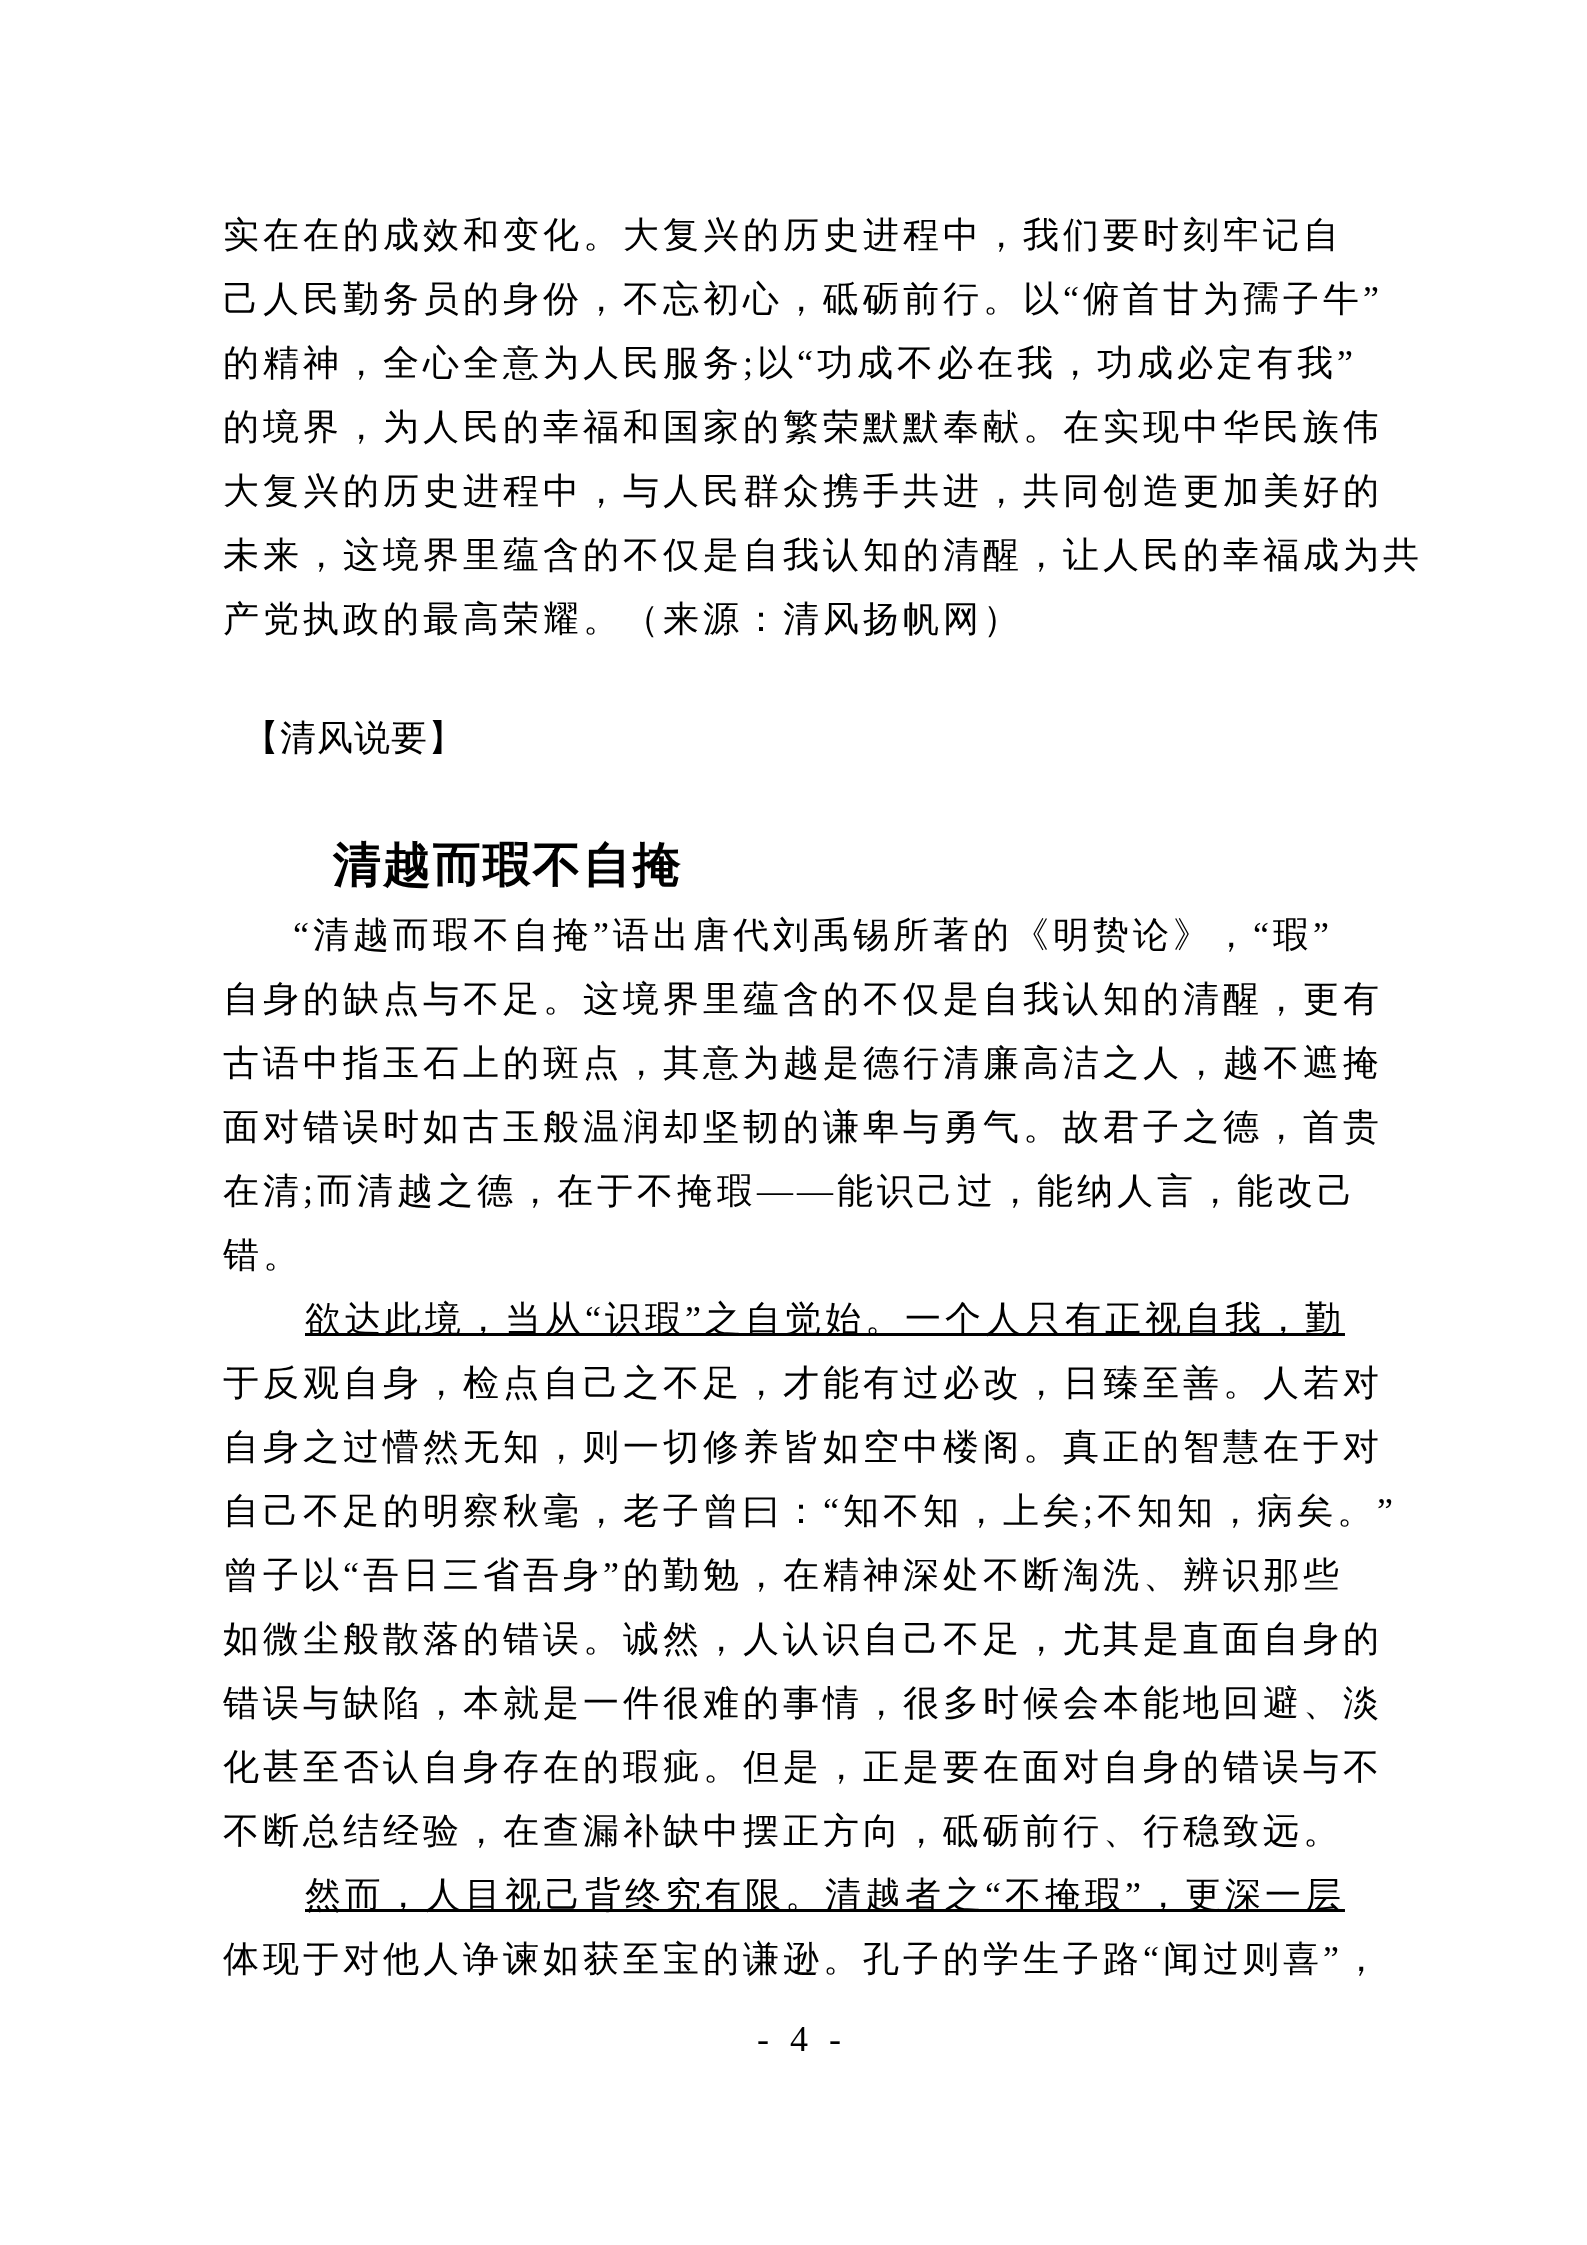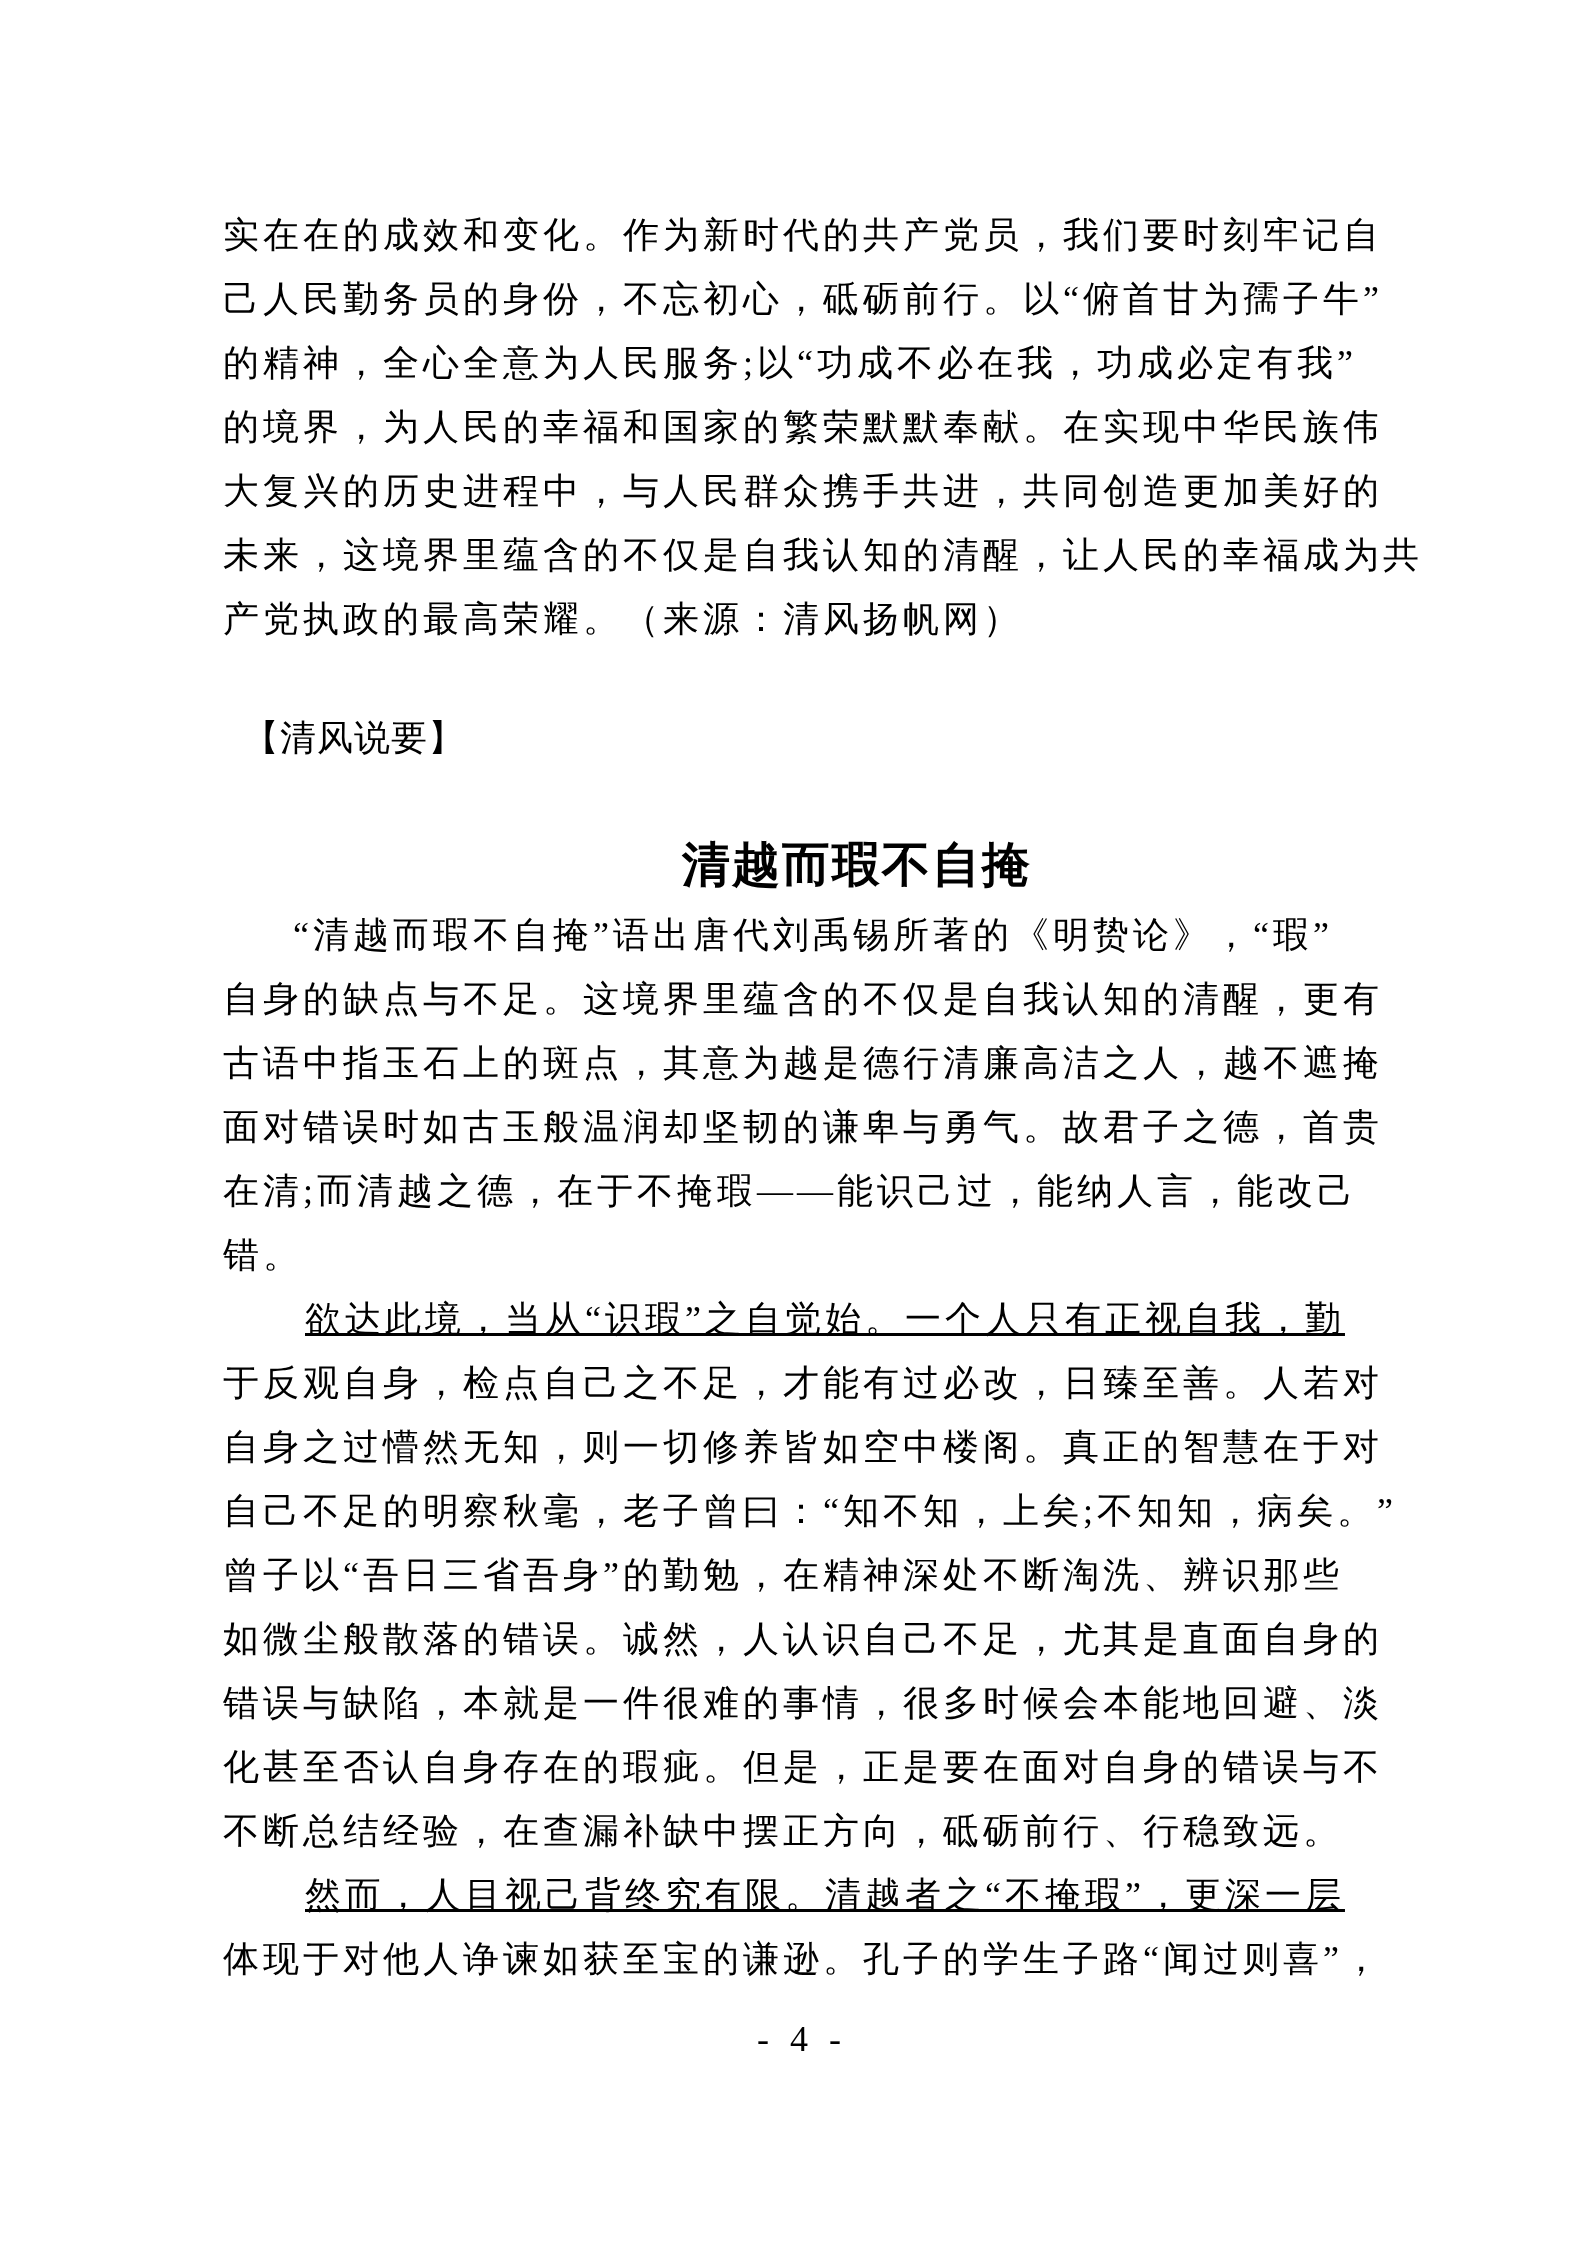--- a/index.html
+++ b/index.html
@@ -37,40 +37,40 @@
     letter-spacing: 1px;
     margin-left: 20px;
   }
   .article-title {
     margin-top: 60px;
     height: 70px;
     line-height: 70px;
     font-size: 48px;
     font-weight: bold;
     letter-spacing: 2px;
-    text-align: center;
+    text-align: left;
     padding-left: 110px;
   }
   .para-2 { margin-top: 3px; }
   .page-number {
     margin-top: 16px;
     text-align: center;
     font-size: 36px;
     letter-spacing: 6px;
     padding-left: 0;
   }
 </style>
 </head>
 <body>
 
 <div class="page">
   <div class="text-col">
 
     <div class="para">
-      <div class="line">实在在的成效和变化。作为新时代的共产党员，我们要时刻牢记自</div>
+      <div class="line">实在在的成效和变化。大复兴的历史进程中，我们要时刻牢记自</div>
       <div class="line">己人民勤务员的身份，不忘初心，砥砺前行。以“俯首甘为孺子牛”</div>
       <div class="line">的精神，全心全意为人民服务;以“功成不必在我，功成必定有我”</div>
       <div class="line">的境界，为人民的幸福和国家的繁荣默默奉献。在实现中华民族伟</div>
       <div class="line">大复兴的历史进程中，与人民群众携手共进，共同创造更加美好的</div>
       <div class="line">未来，这境界里蕴含的不仅是自我认知的清醒，让人民的幸福成为共</div>
       <div class="line">产党执政的最高荣耀。（来源：清风扬帆网）</div>
     </div>
 
     <div class="line section-label">【清风说要】</div>
 

